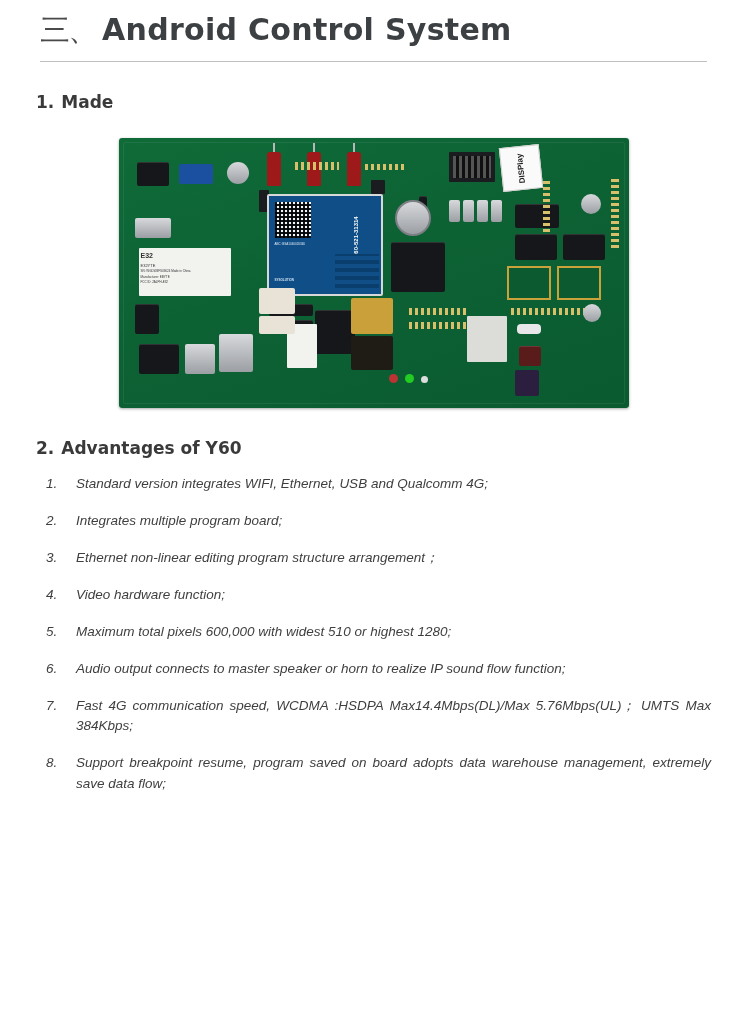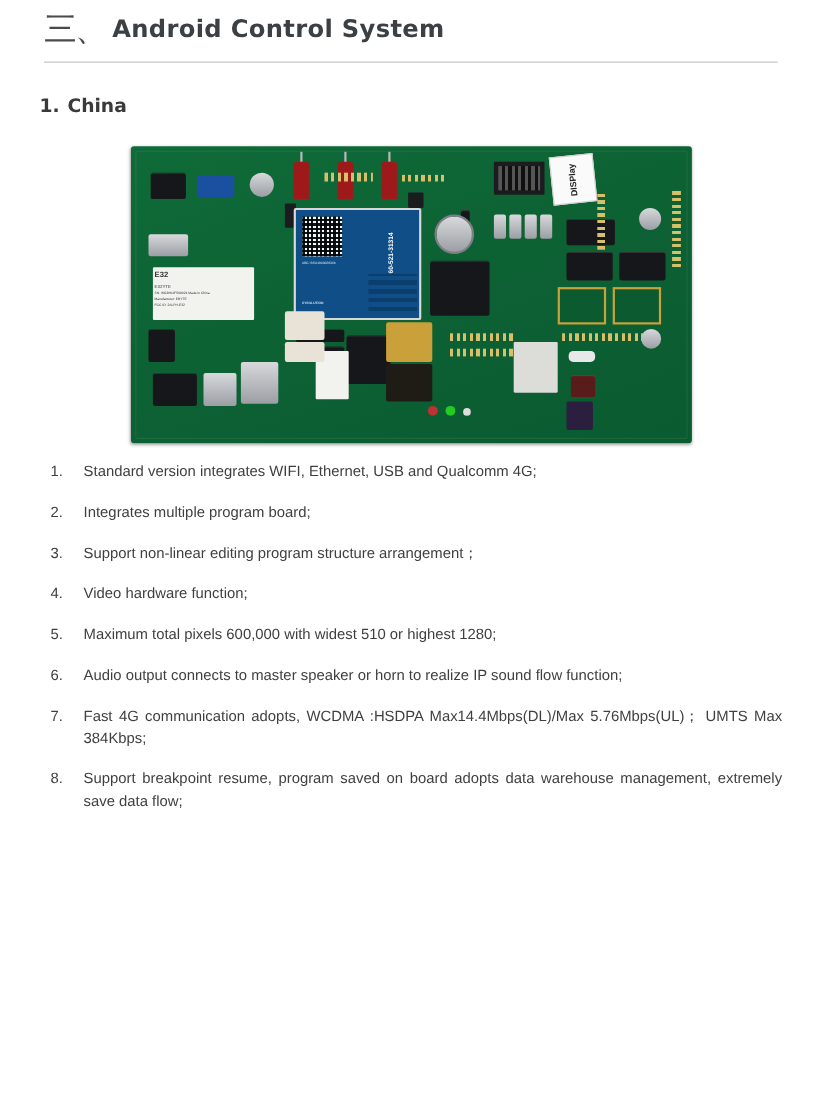--- a/index.html
+++ b/index.html
@@ -32,21 +32,21 @@
   }
   .menu-glyph {
     font-size: 30px;
     color: #4a4a4a;
     line-height: 1;
     letter-spacing: -2px;
     font-family: "DejaVu Sans", sans-serif;
     width: 48px;
   }
   .doc-title {
-    font-size: 22px;
+    font-size: 30px;
     font-weight: bold;
     color: #3c4043;
     letter-spacing: 0.3px;
     font-family: "DejaVu Sans", sans-serif;
   }
   .title-rule {
     margin: 14px 12px 0 12px;
     border-bottom: 1px solid #bfbfbf;
   }
   
@@ -125,20 +125,21 @@
     transform: rotate(-90deg); white-space: nowrap;
     font-family: "Liberation Sans", sans-serif;
   }
   .circ { border-radius: 50%; }
   
   ol.adv {
     list-style: none;
     margin: 16px 0 0 0;
     padding: 0 8px 0 10px;
     counter-reset: adv;
+    font-style: italic;
   }
   ol.adv li {
     counter-increment: adv;
     position: relative;
     padding-left: 38px;
     margin-bottom: 16px;
     font-size: 13.5px;
     color: #3f3f3f;
     line-height: 1.55;
     text-align: justify;
@@ -158,21 +159,21 @@
 
 <div class="page">
 
   <div class="header">
     <div class="menu-glyph">三、</div>
     <div class="doc-title">Android Control System</div>
   </div>
   <div class="title-rule"></div>
 
   <h2 class="section">
-    <span class="num">1.</span><span>China</span>
+    <span class="num">1.</span><span>Made</span>
   </h2>
 
   <div class="figure">
     <div class="board">
 
       <div class="c cap-red" style="left:148px;top:14px;width:14px;height:34px;"></div>
       <div class="c cap-red" style="left:188px;top:14px;width:14px;height:34px;"></div>
       <div class="c cap-red" style="left:228px;top:14px;width:14px;height:34px;"></div>
 
       <div class="c ic" style="left:18px;top:24px;width:32px;height:24px;"></div>
@@ -252,25 +253,28 @@
 
       <div class="c" style="left:270px;top:236px;width:9px;height:9px;background:#b33;border-radius:50%;"></div>
       <div class="c" style="left:286px;top:236px;width:9px;height:9px;background:#2c2;border-radius:50%;"></div>
       <div class="c" style="left:302px;top:238px;width:7px;height:7px;background:#ddd;border-radius:50%;"></div>
 
       <div class="c pads-v" style="left:424px;top:40px;width:7px;height:54px;"></div>
       <div class="c silver circ" style="left:464px;top:166px;width:18px;height:18px;"></div>
     </div>
   </div>
 
+  <h2 class="section">
+    <span class="num">2.</span><span>Advantages of Y60</span>
+  </h2>
 
   <ol class="adv">
     <li>Standard version integrates WIFI, Ethernet, USB and Qualcomm 4G;</li>
     <li>Integrates multiple program board;</li>
-    <li>Support non-linear editing program structure arrangement；</li>
+    <li>Ethernet non-linear editing program structure arrangement；</li>
     <li>Video hardware function;</li>
     <li>Maximum total pixels 600,000 with widest 510 or highest 1280;</li>
     <li>Audio output connects to master speaker or horn to realize IP sound flow function;</li>
-    <li>Fast 4G communication adopts, WCDMA :HSDPA Max14.4Mbps(DL)/Max 5.76Mbps(UL)； UMTS Max 384Kbps;</li>
+    <li>Fast 4G communication speed, WCDMA :HSDPA Max14.4Mbps(DL)/Max 5.76Mbps(UL)； UMTS Max 384Kbps;</li>
     <li class="just">Support breakpoint resume, program saved on board adopts data warehouse management, extremely save data flow;</li>
   </ol>
 
 </div>
 
 </body></html>

